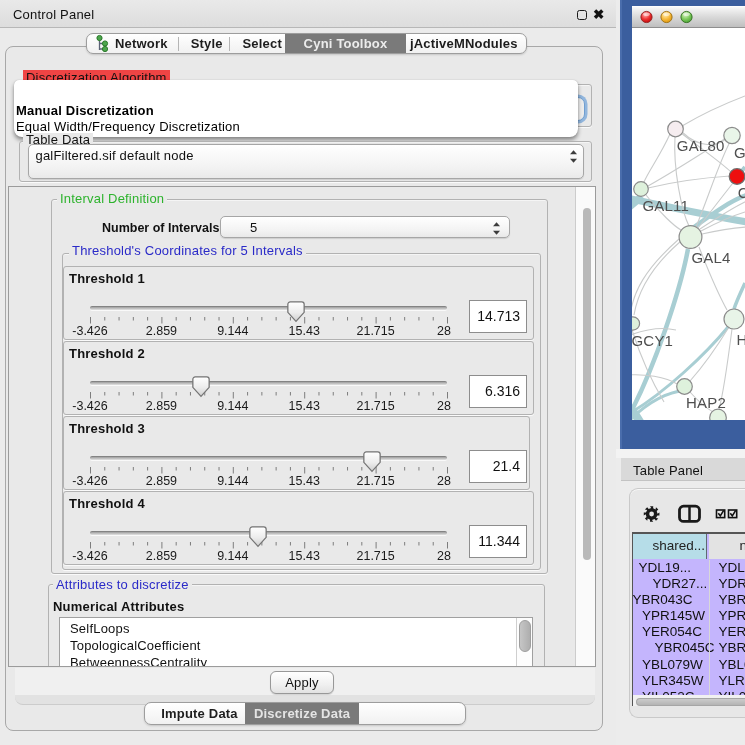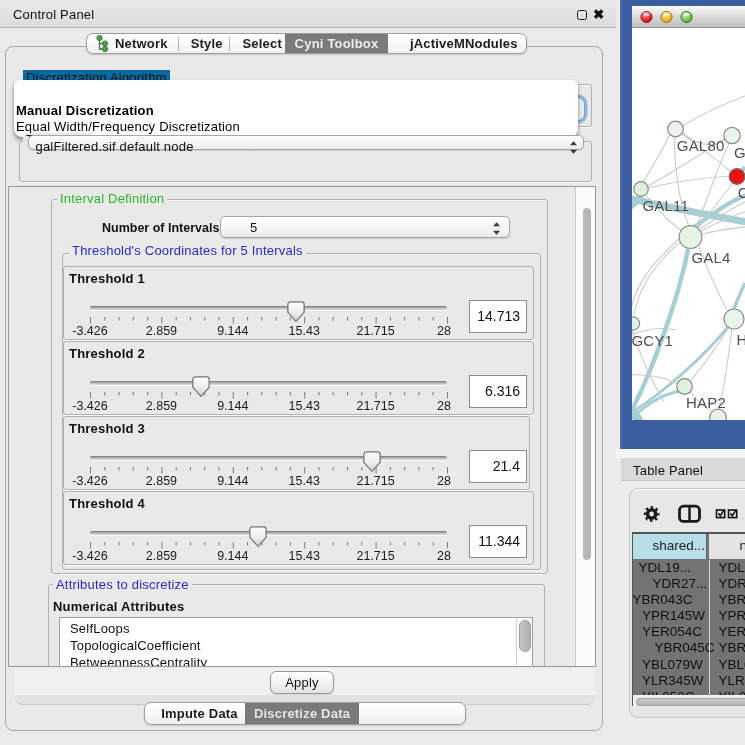--- a/index.html
+++ b/index.html
@@ -24,42 +24,42 @@
 <div class="a" style="left:5px;top:46px;width:598px;height:685px;background:#e9e9e9;border:1px solid #a8a8a8;border-radius:8px"></div>
 <div class="a" style="left:15px;top:668px;width:580px;height:27px;background:#f0f0f0"></div>
 <div class="a" style="left:15px;top:695px;width:580px;height:10px;background:#e2e2e2;border-radius:0 0 8px 8px;border-bottom:1px solid #cccccc"></div>
 
 <div class="a" style="left:85.5px;top:33px;width:441.5px;height:20.5px;background:linear-gradient(#ffffff,#f1f1f1);border:1px solid #9d9d9d;border-radius:7px;box-shadow:0 1px 2px rgba(0,0,0,.15);overflow:hidden;font-size:13px">
  <div class="seg" style="left:0;width:91.5px;justify-content:flex-start;padding-left:28.5px">Network</div>
  <div class="a" style="left:91.5px;top:3px;width:1px;height:14px;background:#b5b5b5"></div>
  <div class="seg" style="left:92px;width:50.5px;padding-left:6px">Style</div>
  <div class="a" style="left:142.5px;top:3px;width:1px;height:14px;background:#b5b5b5"></div>
  <div class="seg" style="left:143px;width:55.5px;padding-left:10px">Select</div>
- <div class="seg" style="left:198.5px;width:103px;background:#7a7a7a;color:#ececec">Cyni Toolbox</div>
+ <div class="seg" style="left:198.5px;width:121px;background:#7a7a7a;color:#ececec">Cyni Toolbox</div>
  <div class="seg" style="left:313px;width:128.5px">jActiveMNodules</div>
 </div>
 <svg class="a" style="left:95px;top:34px" width="14" height="18" viewBox="0 0 14 18">
  <path d="M4.5 5 V16 M4.5 9.5 H9.5 M4.5 15 H9.5" stroke="#5a6275" stroke-width="1.3" fill="none"></path>
  <circle cx="4.5" cy="4" r="2.6" fill="#4ca64c" stroke="#2c7a2c" stroke-width="1"></circle>
  <circle cx="10" cy="9.5" r="2.6" fill="#4ca64c" stroke="#2c7a2c" stroke-width="1"></circle>
  <circle cx="10" cy="15" r="2.6" fill="#4ca64c" stroke="#2c7a2c" stroke-width="1"></circle>
 </svg>
 
 <div class="a etch" style="left:19px;top:84px;width:573px;height:43px;background:#e9e9e9"></div>
-<div class="a" style="left:23px;top:70px;width:200px;height:10px;overflow:hidden"><span style="background:#0369a1;padding:0 3px">Discretization Algorithm</span></div>
+<div class="a" style="left:23px;top:70px;width:200px;height:10px;overflow:hidden"><span style="background:#ef4444;padding:0 3px">Discretization Algorithm</span></div>
 <div class="a" style="left:540px;top:97px;width:45px;height:24px;border-radius:7px;background:#ececec;border:1.5px solid #6f9ed0;box-shadow:0 0 0 2.5px rgba(100,155,215,.65)"></div>
 
 <div class="a" style="left:14px;top:80px;width:564px;height:57px;background:#fff;border-radius:5px 5px 8px 8px;box-shadow:0 3px 4px rgba(0,0,0,.42),0 0 1px rgba(0,0,0,.25)">
  <div style="position:absolute;left:2px;top:23px;font-weight:bold;color:#000;font-size:13px">Manual Discretization</div>
  <div style="position:absolute;left:2px;top:39px;color:#000;font-size:13px">Equal Width/Frequency Discretization</div>
 </div>
 
 <div class="a etch" style="left:19px;top:141px;width:573px;height:41px"></div>
 <div class="gl" style="left:23px;top:133px">Table Data</div>
-<div class="combo" style="left:28px;top:135px;width:556px;height:15px">
+<div class="combo" style="left:28px;top:144px;width:556px;height:35px">
  <div class="ctext" style="line-height:22px;left:6.5px">galFiltered.sif default node</div>
  <svg class="a" style="right:5px;top:4px" width="9" height="15" viewBox="0 0 9 15">
   <path d="M1 5.2 L4.5 1.2 L8 5.2 Z" fill="#3c3c3c"></path>
       <path d="M1 9.8 L4.5 13.8 L8 9.8 Z" fill="#3c3c3c"></path>
  </svg>
 </div>
 
 <div class="a" style="left:8px;top:186px;width:588px;height:481px;background:#e9e9e9;border:1px solid #9b9b9b;overflow:hidden">
 
  <div class="a" style="right:0;top:0;width:20px;height:100%;background:#fafafa;border-left:1px solid #cccccc"></div>
@@ -378,21 +378,21 @@
  <rect x="39.5" y="2.2" width="20" height="15.2" rx="4" fill="none" stroke="#1a1a1a" stroke-width="2.8"></rect>
  <line x1="49.5" y1="2" x2="49.5" y2="17.5" stroke="#1a1a1a" stroke-width="2.5"></line>
  <g stroke="#111" stroke-width="1.6" fill="none">
   <rect x="76.5" y="6" width="8.2" height="7.6"></rect>
       <path d="M78.3 9.3 l2 2.6 3.4-5.6"></path>
   <rect x="88.5" y="6" width="8.2" height="7.6"></rect>
       <path d="M90.3 9.3 l2 2.6 3.4-5.6"></path>
  </g>
 </svg>
 
-<div class="a" style="left:631.5px;top:531.5px;width:113.5px;height:174.5px;background:#737373;border-left:1px solid #555;border-top:2px solid #555;overflow:hidden;font-size:13.5px;letter-spacing:0">
+<div class="a" style="left:631.5px;top:531.5px;width:113.5px;height:174.5px;background:#c4b5fd;border-left:1px solid #555;border-top:2px solid #555;overflow:hidden;font-size:13.5px;letter-spacing:0">
  <div class="a" style="left:0;top:0;width:74.5px;height:25px;background:#b6dde8;border-right:1.5px solid #5f6b70;line-height:24px;color:#222;padding-left:20px">shared...</div>
  <div class="a" style="left:76px;top:0;width:40px;height:25px;background:#e3e3e3;line-height:24px;padding-left:31px;color:#222">n</div>
  <div class="a" style="left:0;top:26px;width:100%">
       <div style="height:16.2px;line-height:16.2px;white-space:nowrap"><span style="display:inline-block;width:76.5px;padding-left:6px">YDL19...</span><span style="padding-left:9.5px">YDL1</span></div>
       <div style="height:16.2px;line-height:16.2px;white-space:nowrap"><span style="display:inline-block;width:76.5px;padding-left:20px">YDR27...</span><span style="padding-left:9.5px">YDR2</span></div>
       <div style="height:16.2px;line-height:16.2px;white-space:nowrap"><span style="display:inline-block;width:76.5px;padding-left:0">YBR043C</span><span style="padding-left:9.5px">YBR0</span></div>
       <div style="height:16.2px;line-height:16.2px;white-space:nowrap"><span style="display:inline-block;width:76.5px;padding-left:9.5px">YPR145W</span><span style="padding-left:9.5px">YPR1</span></div>
       <div style="height:16.2px;line-height:16.2px;white-space:nowrap"><span style="display:inline-block;width:76.5px;padding-left:9.5px">YER054C</span><span style="padding-left:9.5px">YER0</span></div>
       <div style="height:16.2px;line-height:16.2px;white-space:nowrap"><span style="display:inline-block;width:76.5px;padding-left:22px">YBR045C</span><span style="padding-left:9.5px">YBR0</span></div>
       <div style="height:16.2px;line-height:16.2px;white-space:nowrap"><span style="display:inline-block;width:76.5px;padding-left:9.5px">YBL079W</span><span style="padding-left:9.5px">YBL0</span></div>

